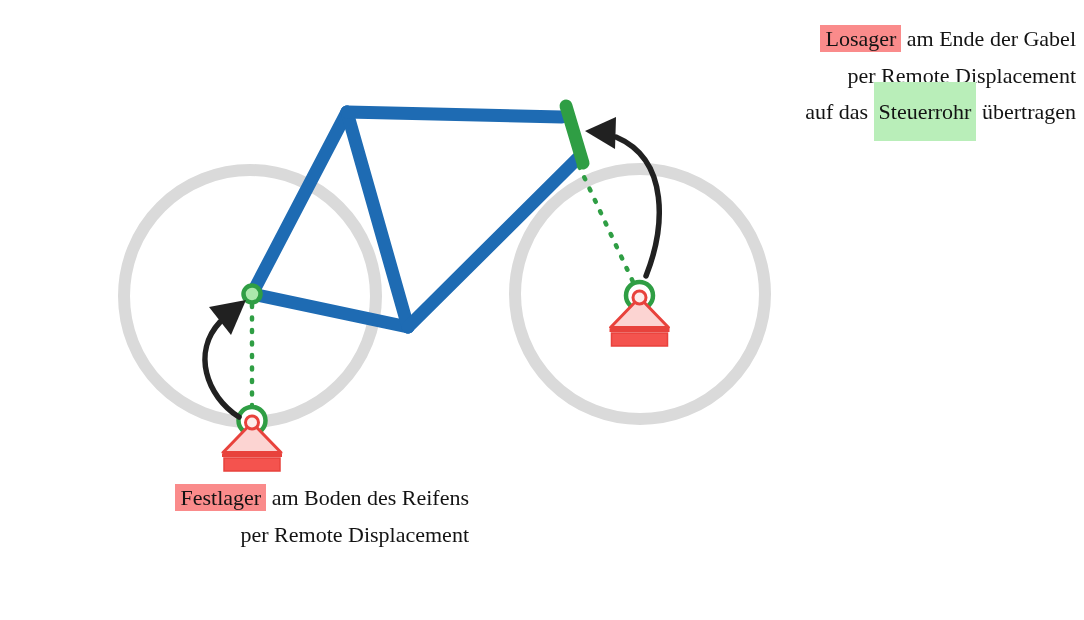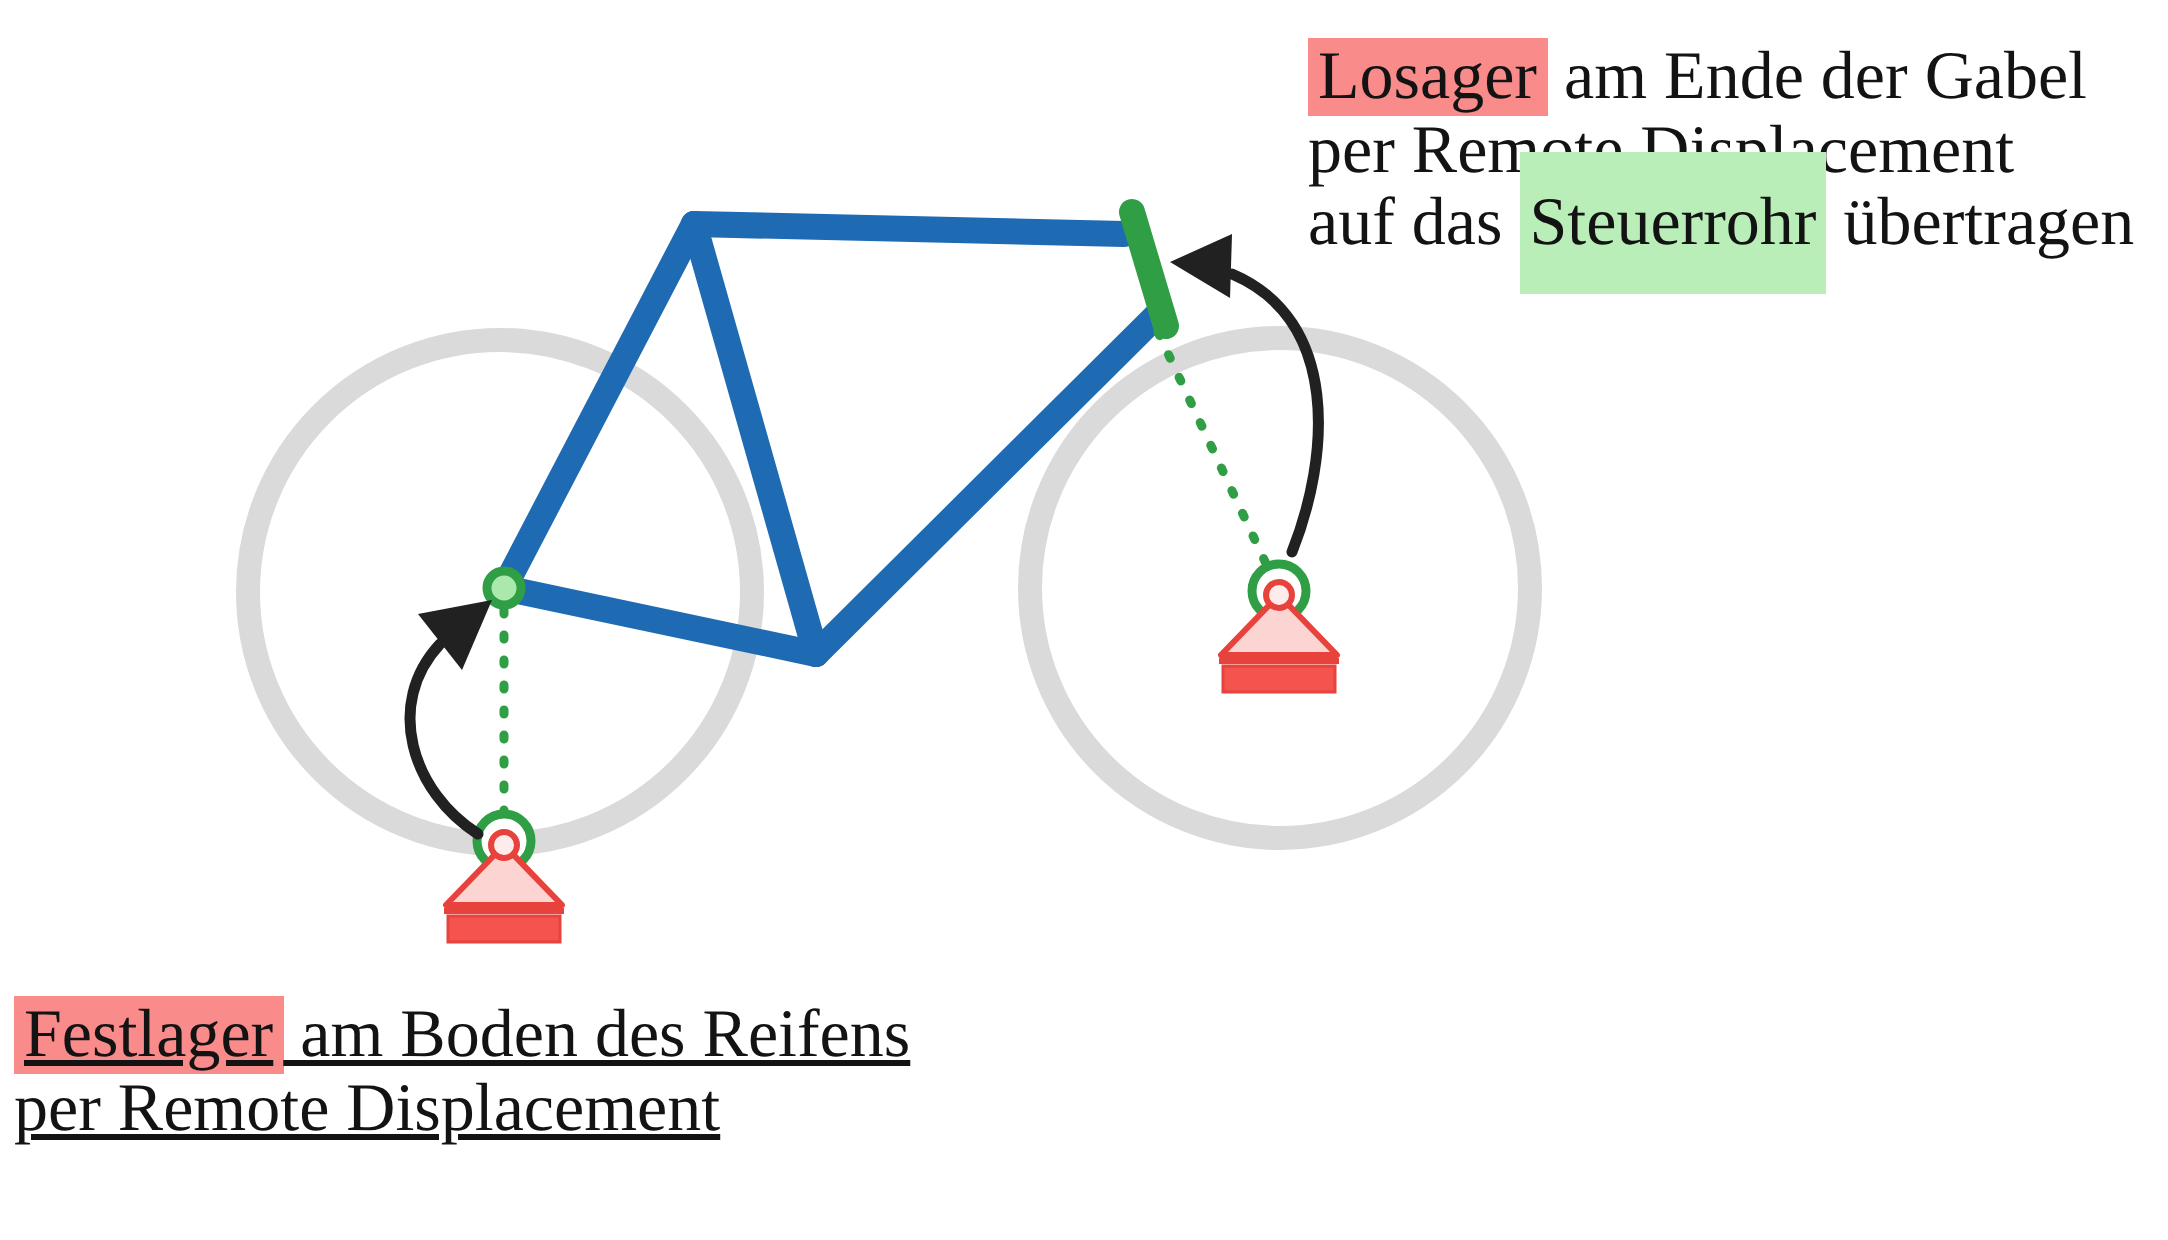--- a/index.html
+++ b/index.html
@@ -23,32 +23,32 @@
   .support-ring { fill: #ffffff; stroke: var(--marker_green); stroke-width: 4.5; }
   .support-tri  { fill: var(--support_fill); stroke: var(--support_red); stroke-width: 3; stroke-linejoin: round; }
   .support-line { stroke: var(--support_red); stroke-width: 3; stroke-linecap: butt; }
   .support-base { fill: var(--support_base_fill); stroke: var(--support_red); stroke-width: 1.5; }
   .support-pivot{ fill: var(--pivot_fill); stroke: var(--support_red); stroke-width: 3; }
   .arrow-line   { fill: none; stroke: var(--arrow_black); stroke-width: 5.5; stroke-linecap: round; }
   .arrow-head   { fill: var(--arrow_black); stroke: none; }
 
   .annotation {
     position: absolute;
-    text-align: left;
-    font-size: 34px;
+    text-align: right;
+    font-size: 22px;
     line-height: 36.5px;
     color: var(--text_black);
     white-space: nowrap;
   }
   .annotation .line { display: block; }
   .hl-red   { background: var(--hl_red);   padding: 1px 5px; }
   .hl-green { background: var(--hl_green); padding: 17px 5px; }
 
   #front-annotation { left: 654px; top: 21px;  width: 422px; }
-  #rear-annotation  { left: 7px;   top: 500px; width: 462px; text-decoration: underline; }
+  #rear-annotation  { left: 7px;   top: 480px; width: 462px; }
 </style>
 </head>
 <body>
 
 <div id="stage">
 
   <svg id="diagram-svg" width="1084" height="620" viewBox="0 0 1084 620" xmlns="http://www.w3.org/2000/svg">
 
     <circle class="wheel" cx="250" cy="296" r="126"></circle>
     <circle class="wheel" cx="640" cy="294" r="125"></circle>

